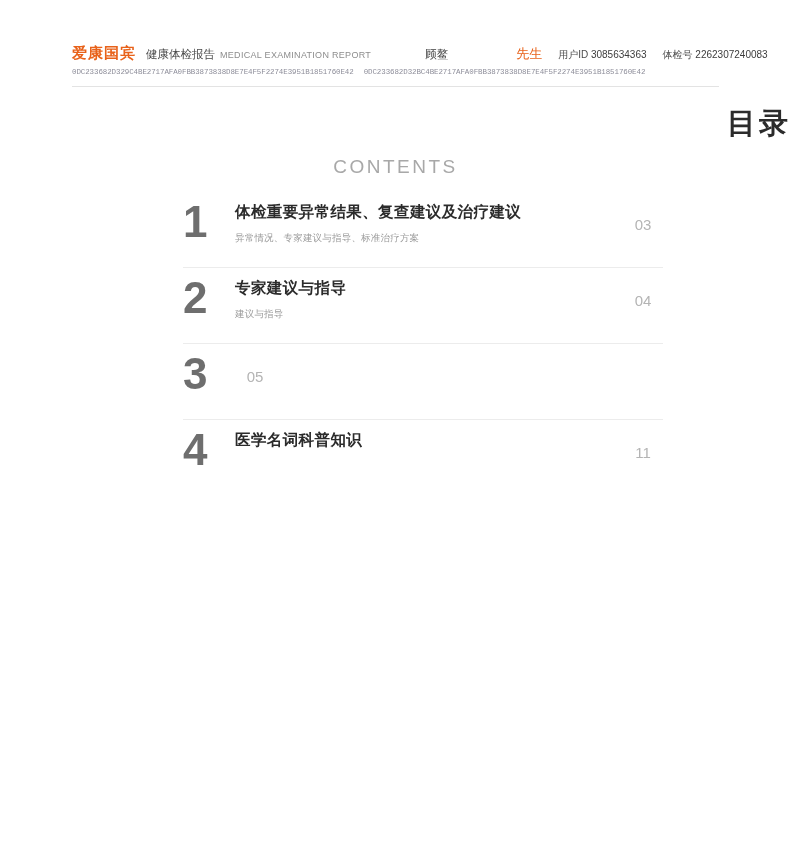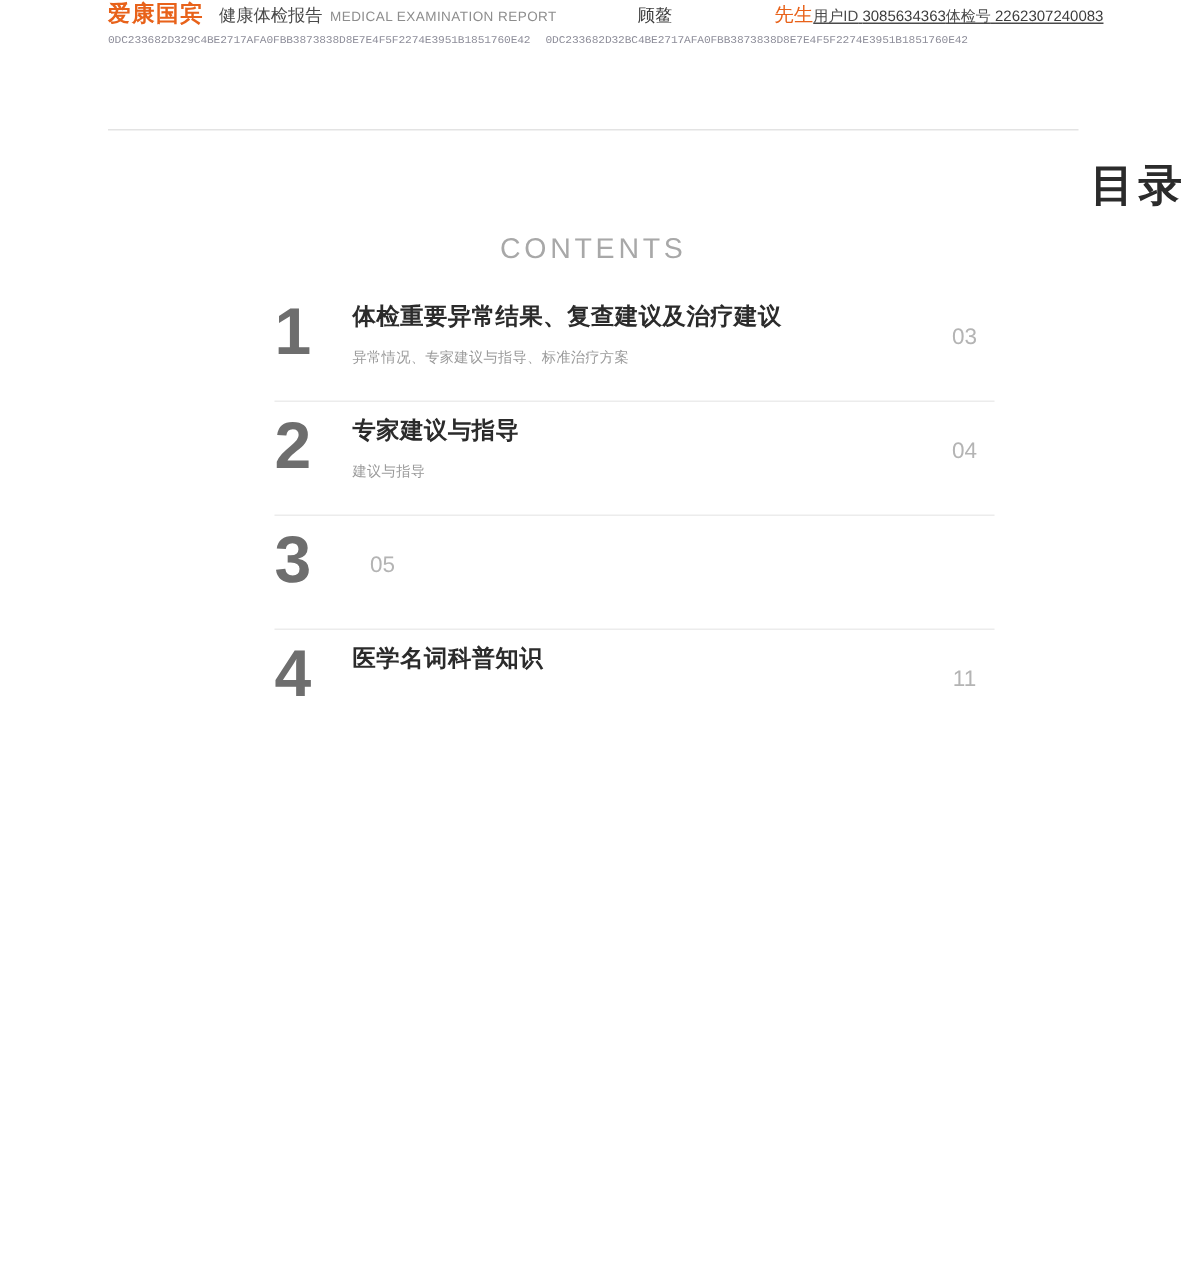--- a/index.html
+++ b/index.html
@@ -15,20 +15,21 @@
     position: relative;
     overflow: hidden;
   }
 
   
   .page-header {
     position: absolute;
     left: 0;
     top: 0;
     width: 671px;
+    padding-top: 44px;
   }
   .header-row {
     display: flex;
     align-items: baseline;
     padding: 0 72px;
     white-space: nowrap;
   }
   .brand {
     color: #e8621a;
     font-size: 15px;
@@ -52,22 +53,21 @@
     margin-left: 54px;
   }
   .cust-title {
     font-size: 13px;
     color: #e8621a;
     margin-left: 68px;
   }
   .field {
     font-size: 10px;
     color: #4a4a4a;
-    margin-left: 0;
-    text-decoration: underline;
+    margin-left: 16px;
   }
   .field .val {
     color: #3c3c3c;
   }
   .barcode-row {
     display: flex;
     padding: 5px 72px 0 72px;
     gap: 10px;
   }
   .barcode {

